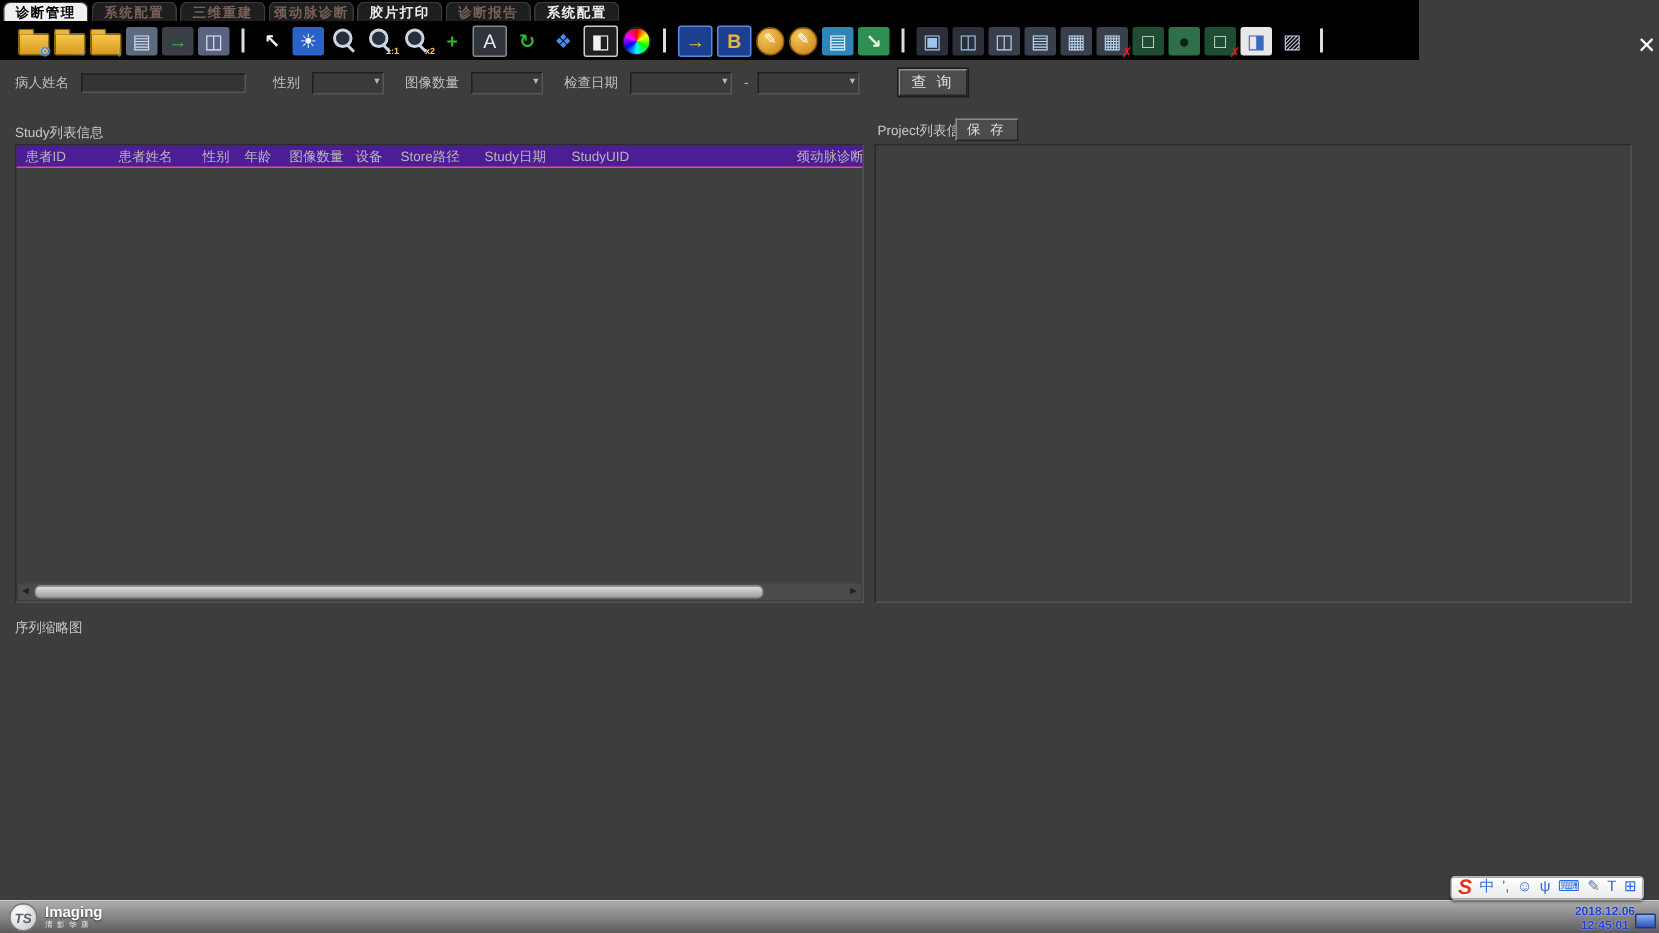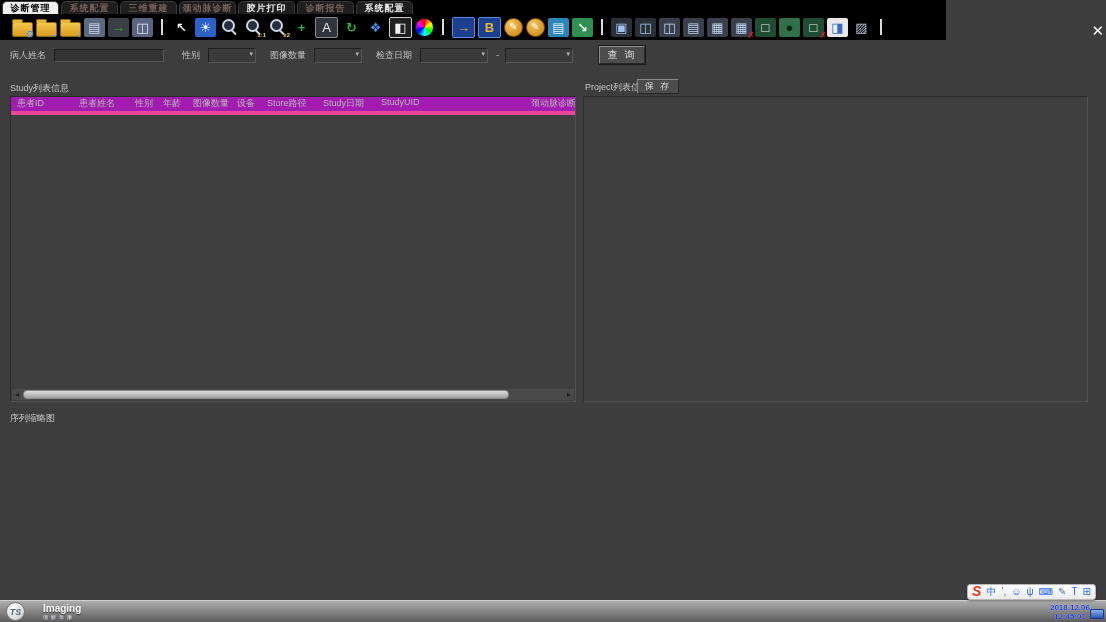--- a/index.html
+++ b/index.html
@@ -53,40 +53,40 @@
   .qselect.wide{width:66px}
   .qselect::after{content:"▾";position:absolute;right:2px;top:1px;font-size:7px;color:#b8b8b8}
   .qdash{margin:0 6px 0 -6px}
   .qbtn{width:44px;height:16px;background:#4c4c4c;border:1px solid;border-color:#909090 #262626 #262626 #909090;
         outline:1px solid #1c1c1c;color:#e0e0e0;font-size:10px;display:flex;align-items:center;
         justify-content:center;margin-left:12px;letter-spacing:2px}
 
   
   .panel-label{position:absolute;font-size:9px;color:#c8c8c8;z-index:2}
   .panel{position:absolute;background:#3f3f3f;border:1px solid;border-color:#2b2b2b #525252 #525252 #2b2b2b}
-  .thead{display:flex;height:14px;background:#a21caf;border-bottom:4px solid #ec4899;
-         font-size:9px;color:#b8b8b8;align-items:flex-start;overflow:hidden}
+  .thead{display:flex;height:14px;background:#4c1d95;border-bottom:1px solid #ec4899;
+         font-size:9px;color:#b8b8b8;align-items:center;overflow:hidden}
   .hcell{padding-left:6px;white-space:nowrap;overflow:hidden;box-sizing:border-box;flex:0 0 auto}
   .hcell.grow{margin-left:auto;padding-right:3px}
   .tbody{position:absolute;left:0;right:0;top:15px;bottom:13px}
   .hscroll{position:absolute;left:1px;right:1px;bottom:1px;height:11px;background:#4a4a4a;
            display:flex;align-items:center}
   .harrow{width:10px;font-size:7px;color:#1e1e1e;text-align:center;line-height:11px}
   .hthumb{height:7px;border-radius:4px;background:linear-gradient(#dedede,#a0a0a0);
           flex:0 0 484px;margin-left:1px;border:1px solid #888}
   .savebtn{position:absolute;left:637px;top:79px;width:40px;height:13px;background:#4c4c4c;
            border:1px solid;border-color:#8a8a8a #262626 #262626 #8a8a8a;color:#ddd;font-size:9px;
            display:flex;align-items:center;justify-content:center;z-index:2;letter-spacing:2px}
 
   .series-area{position:absolute;left:0;top:424px;width:1106px;height:176px}
 
   
   .taskbar{position:absolute;left:0;bottom:0;width:1106px;height:22px;
            background:linear-gradient(#adadad,#5c5c5c);border-top:1px solid #cfcfcf;box-sizing:border-box}
-  .logo{position:absolute;left:6px;top:1px;display:flex;gap:18px;align-items:center}
+  .logo{position:absolute;left:6px;top:1px;display:flex;gap:5px;align-items:center}
   .logo-circle{width:17px;height:17px;border-radius:50%;background:radial-gradient(circle at 35% 30%,#ffffff,#c4c4c4);
            border:1px solid #7a7a7a;color:#5a6470;font-weight:bold;font-size:9px;font-style:italic;
            display:flex;align-items:center;justify-content:center}
   .logo-name{font-size:10px;font-weight:bold;color:#fff;text-shadow:0 1px 1px #333;line-height:10px}
   .logo-sub{font-size:5px;letter-spacing:3px;color:#e6ecf6;line-height:6px}
   .clock{position:absolute;right:16px;top:2px;text-align:center;font-size:8px;font-weight:bold;
          color:#1c3fd4;line-height:9px;text-shadow:0 0 1px #eee}
   .tb-widget{position:absolute;right:2px;top:8px;width:12px;height:8px;border-radius:1px;
          background:linear-gradient(#8cb0ec,#2a55b8);border:1px solid #1a3a8a}
 

